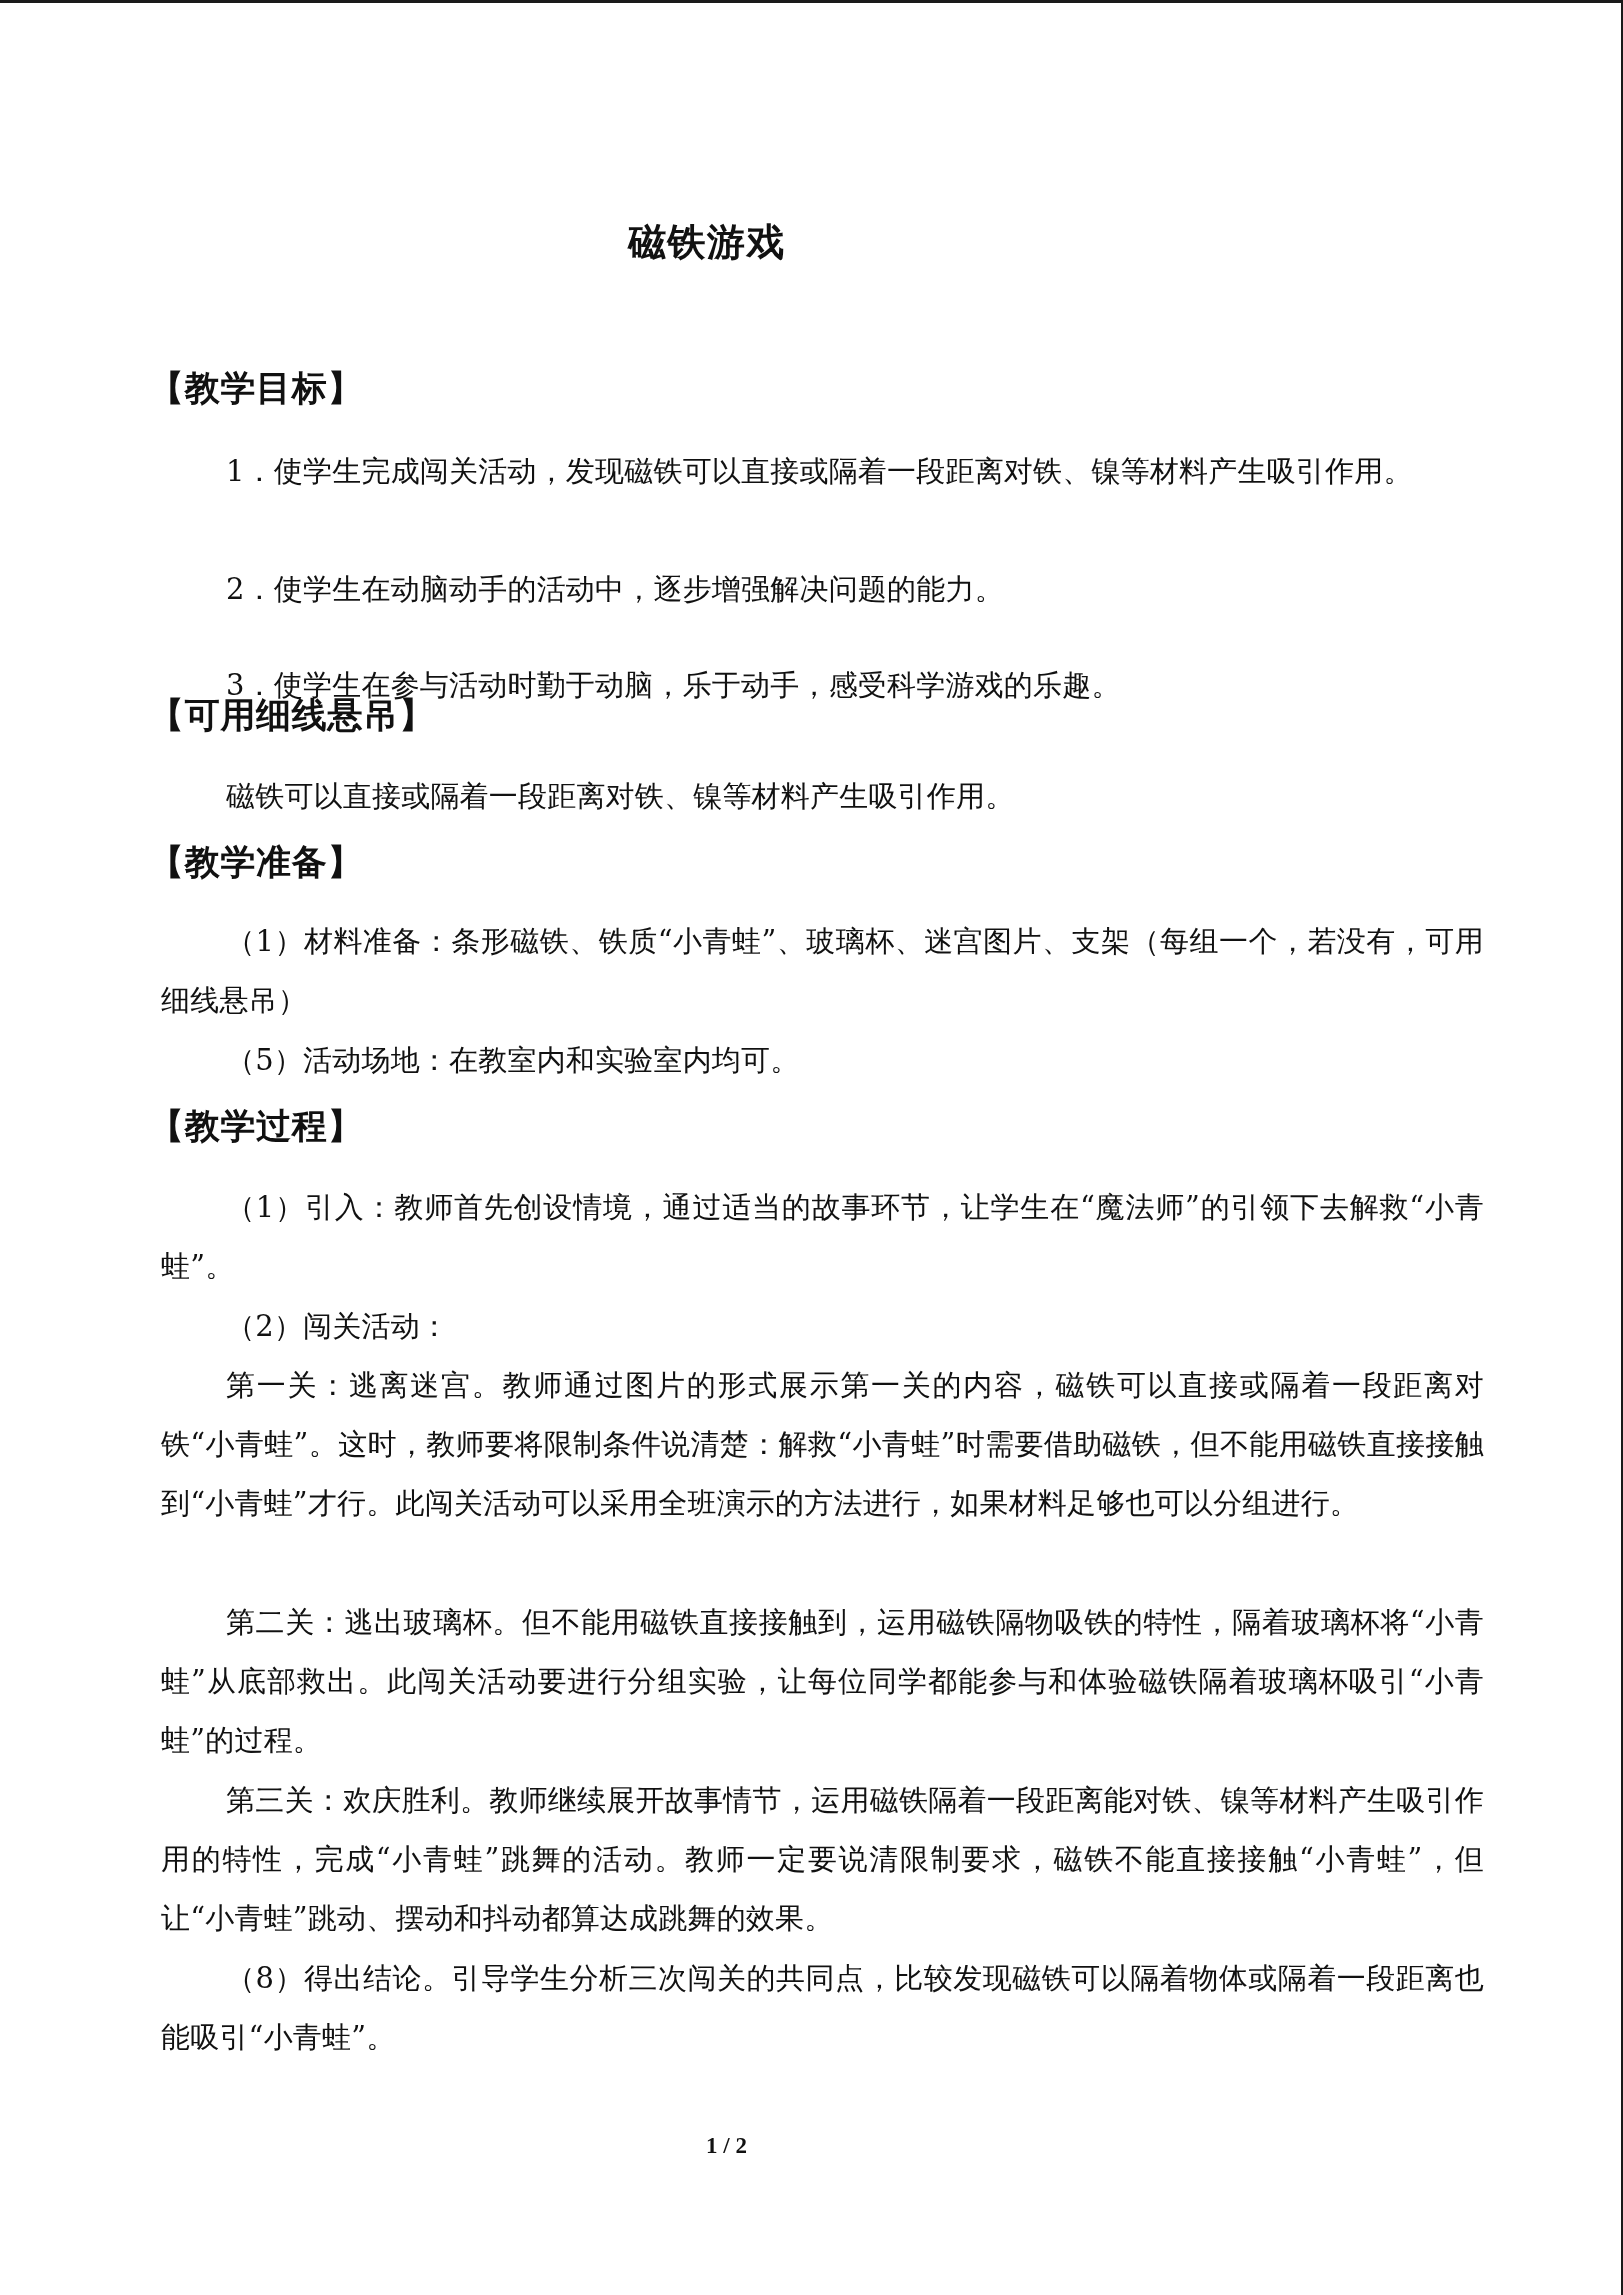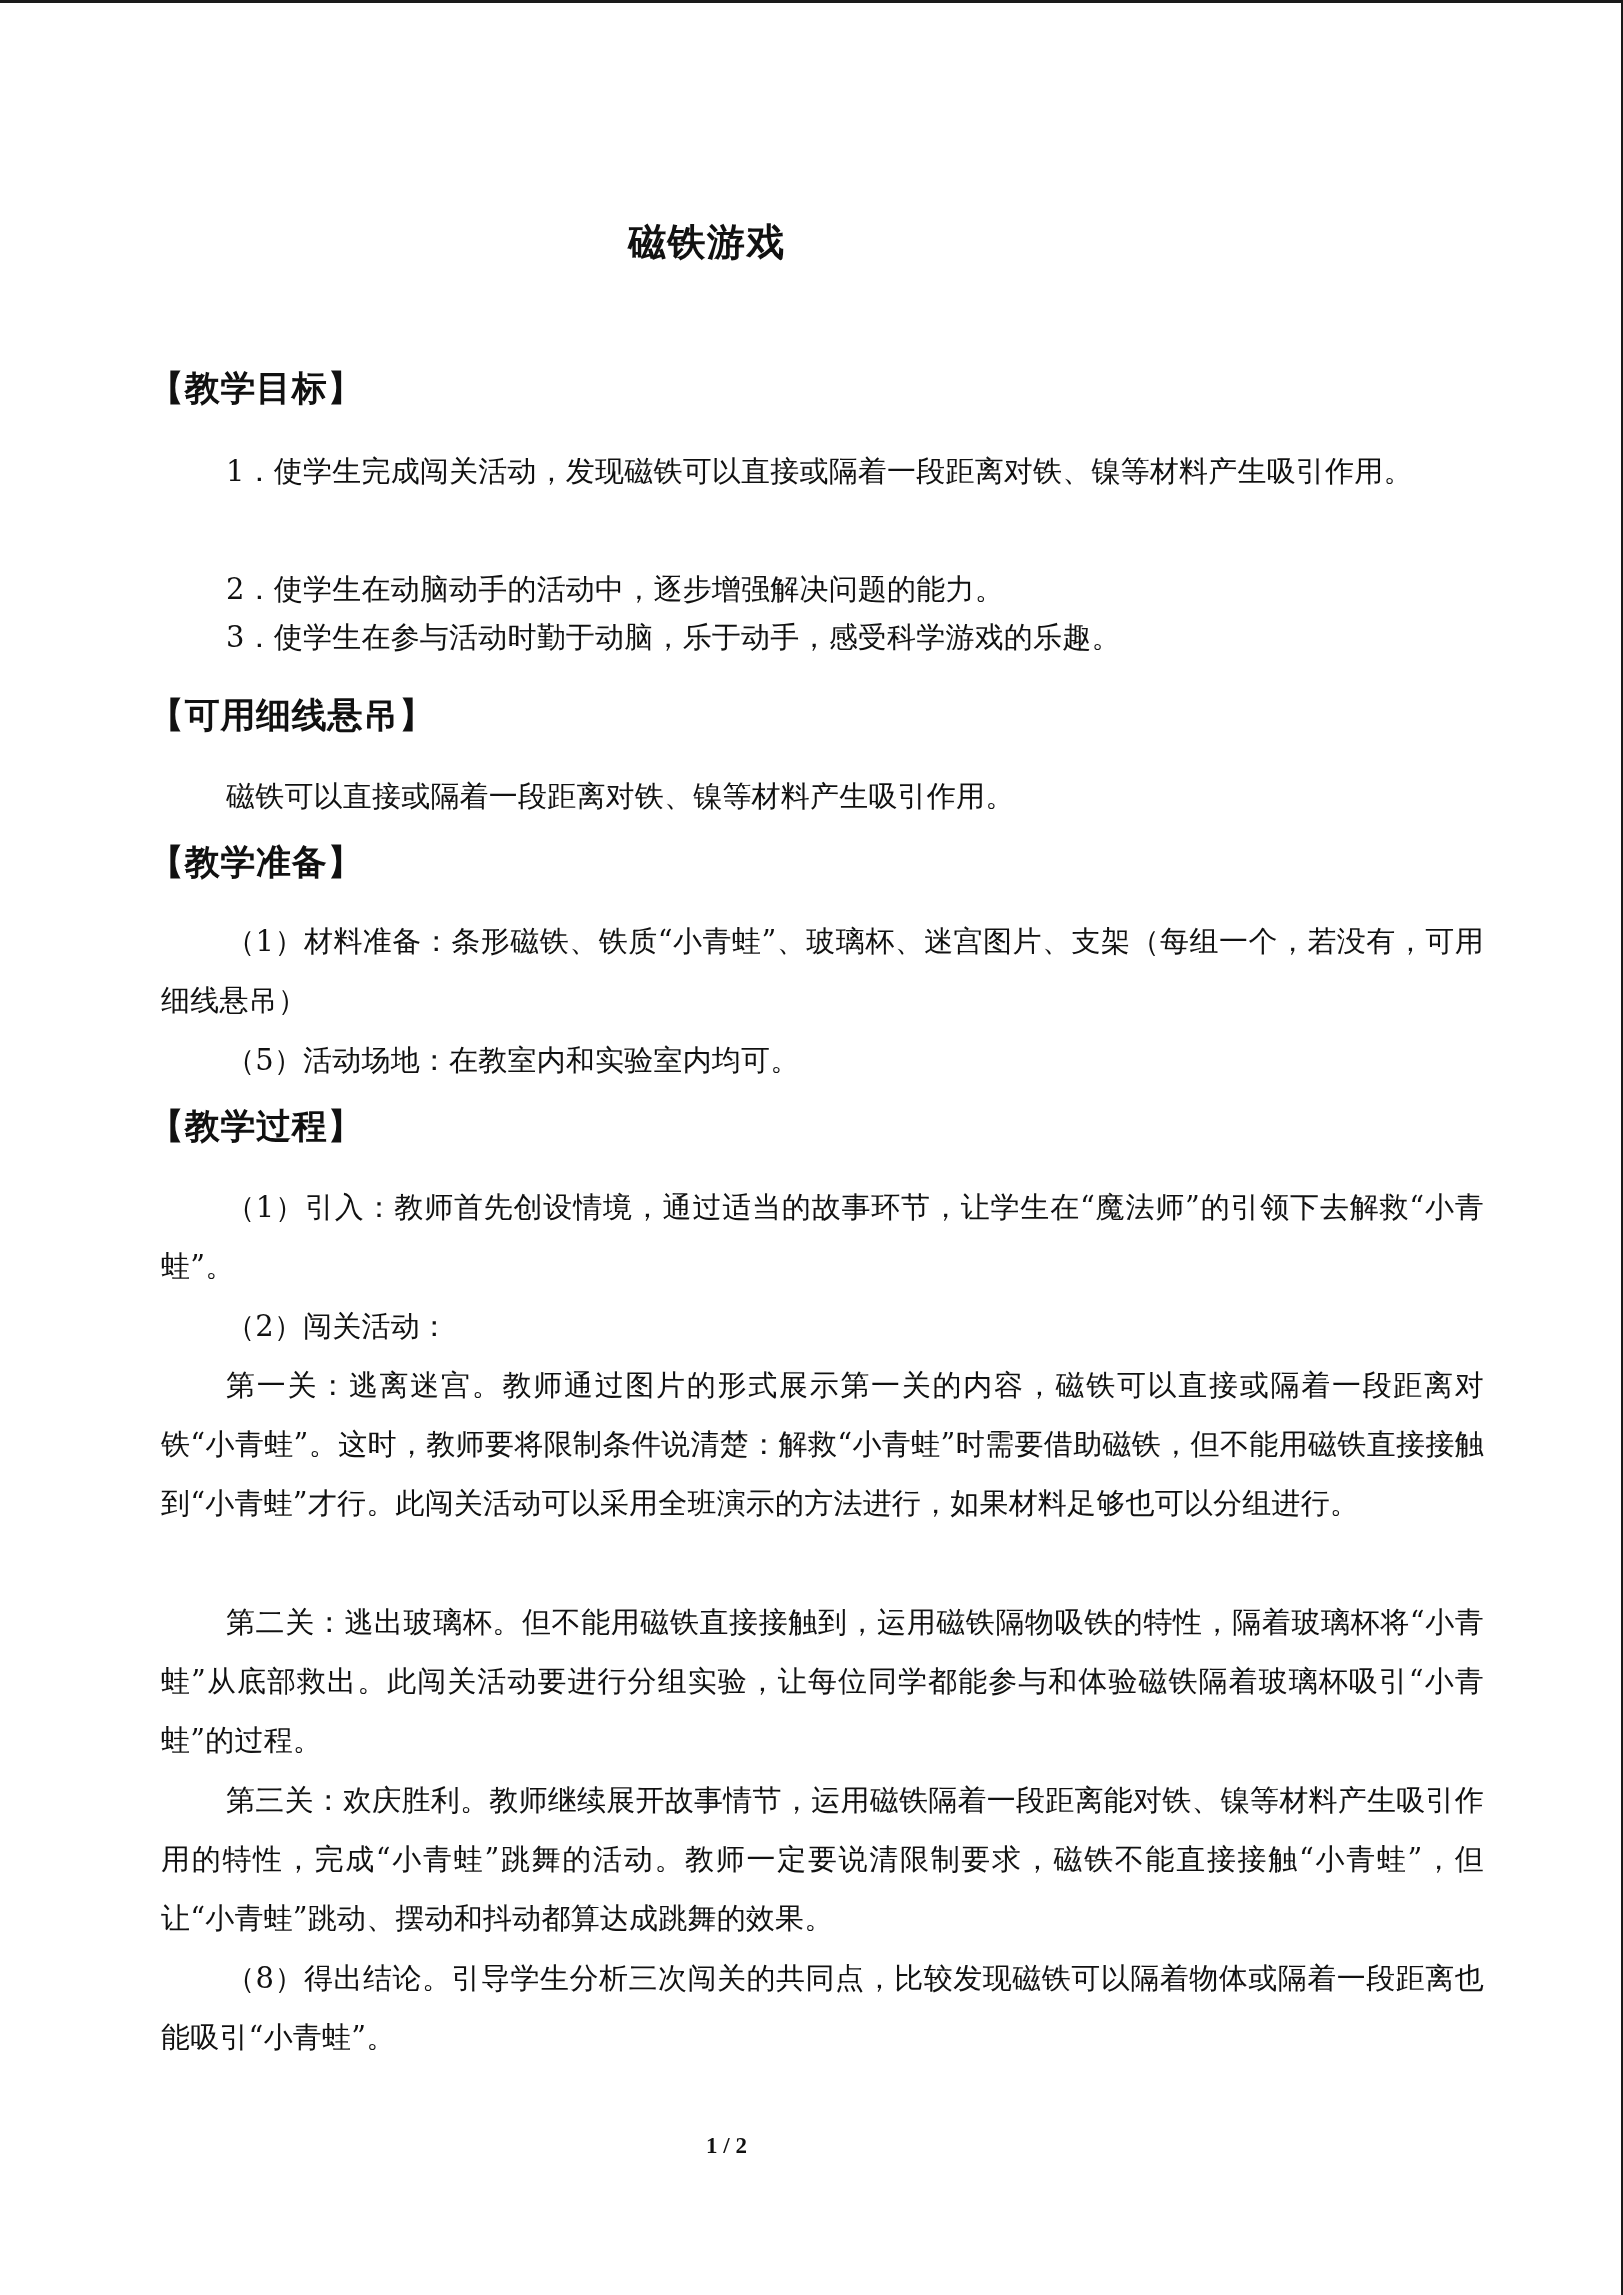--- a/index.html
+++ b/index.html
@@ -36,21 +36,21 @@
 <div class="top-border"></div>
 <div class="right-border"></div>
 
 <div class="title">磁铁游戏</div>
 
 <div class="page">
 
   <div class="h" style="top:365px">【教学目标】</div>
   <div class="p" style="top:442px">1．使学生完成闯关活动，发现磁铁可以直接或隔着一段距离对铁、镍等材料产生吸引作用。</div>
   <div class="p" style="top:560px">2．使学生在动脑动手的活动中，逐步增强解决问题的能力。</div>
-  <div class="p" style="top:608px">3．使学生在参与活动时勤于动脑，乐于动手，感受科学游戏的乐趣。</div>
+  <div class="p" style="top:656px">3．使学生在参与活动时勤于动脑，乐于动手，感受科学游戏的乐趣。</div>
 
   <div class="h" style="top:692px">【可用细线悬吊】</div>
   <div class="p" style="top:767px">磁铁可以直接或隔着一段距离对铁、镍等材料产生吸引作用。</div>
 
   <div class="h" style="top:839px">【教学准备】</div>
   <div class="p" style="top:912px">（1）材料准备：条形磁铁、铁质“小青蛙”、玻璃杯、迷宫图片、支架（每组一个，若没有，可用细线悬吊）</div>
   <div class="p" style="top:1031px">（5）活动场地：在教室内和实验室内均可。</div>
 
   <div class="h" style="top:1103px">【教学过程】</div>
   <div class="p" style="top:1178px">（1）引入：教师首先创设情境，通过适当的故事环节，让学生在“魔法师”的引领下去解救“小青蛙”。</div>

